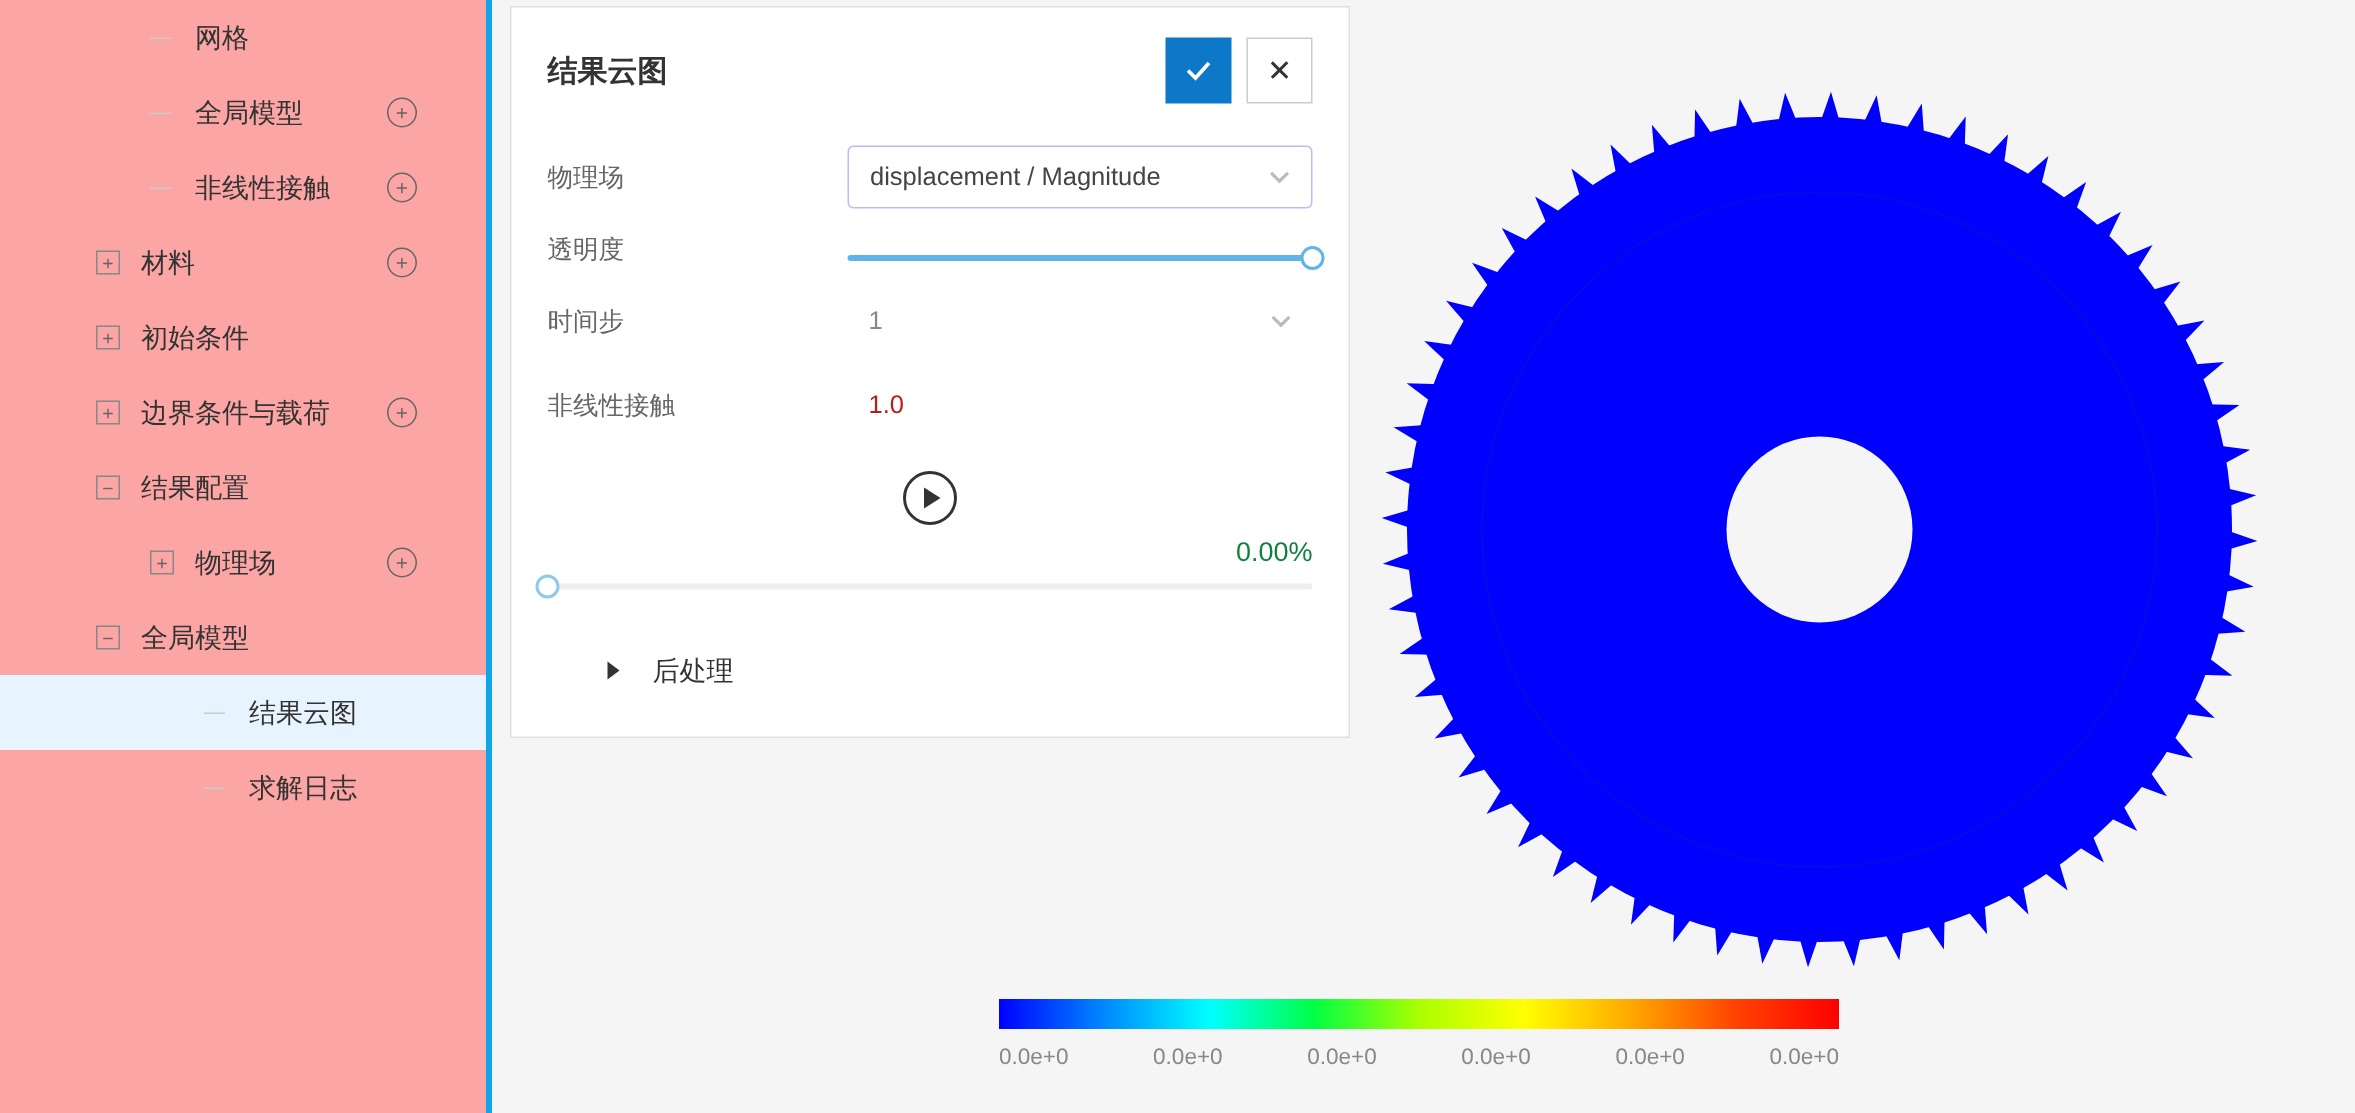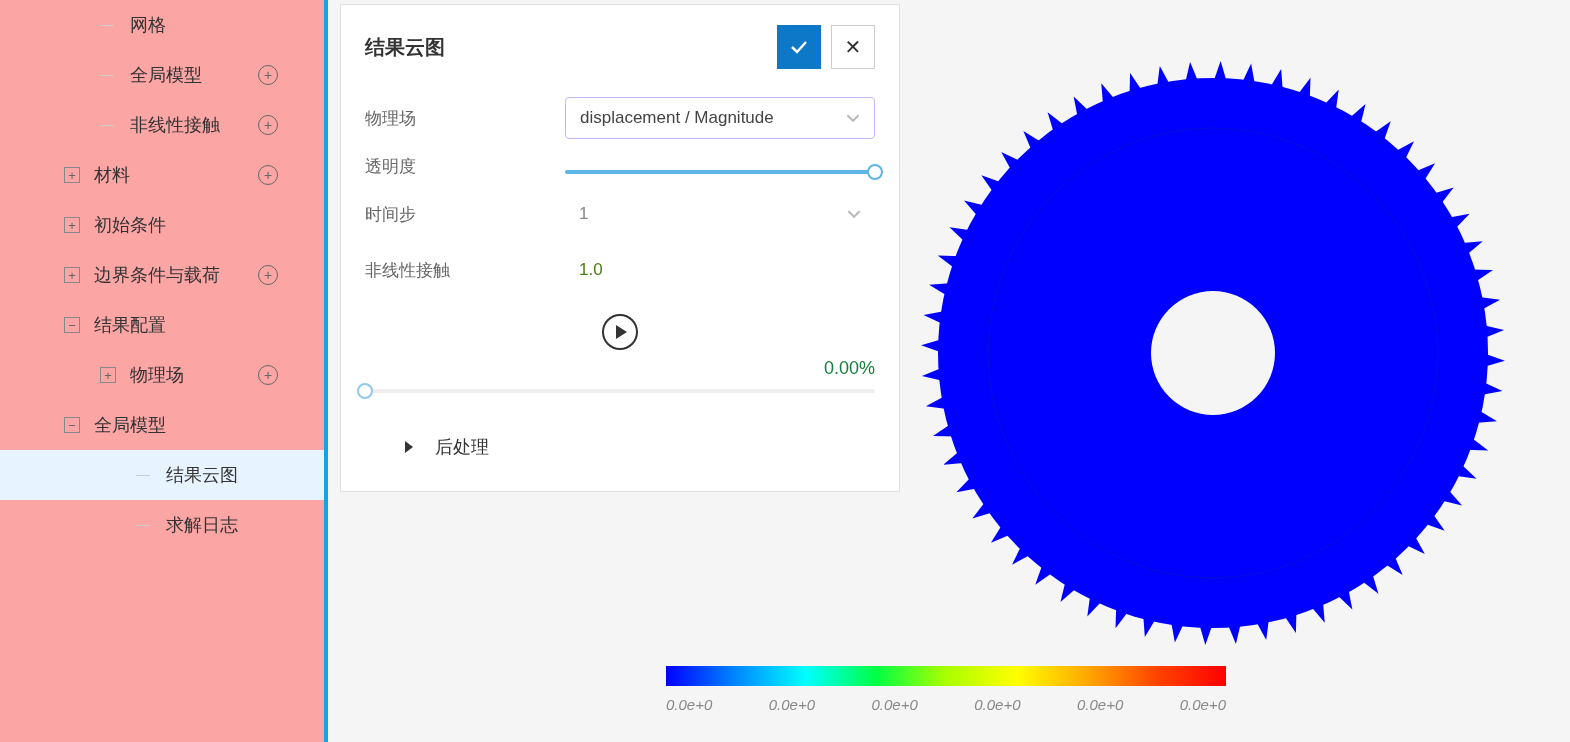--- a/index.html
+++ b/index.html
@@ -144,21 +144,21 @@
   width: 16px;
   height: 16px;
   background: #fff;
   border: 2px solid #5fb4e8;
   border-radius: 50%;
   cursor: pointer;
 }
 .input-plain {
   border: none;
   font-size: 17px;
-  color: #4d7c0f;
+  color: #b91c1c;
   padding: 10px 14px;
   width: 100%;
   outline: none;
 }
 .play-area {
   text-align: center;
   margin: 24px 0 8px 0;
 }
 .play-btn {
   width: 36px;
@@ -213,21 +213,20 @@
 .tri-right {
   width: 0; height: 0;
   border-left: 8px solid #333;
   border-top: 6px solid transparent;
   border-bottom: 6px solid transparent;
 }
 .viewport {
   flex: 1;
   position: relative;
   background: #f5f5f5;
-  font-style: italic;
 }
 .gear-svg {
   position: absolute;
   left: 590px;
   top: 58px;
 }
 .legend {
   position: absolute;
   left: 338px;
   top: 666px;

